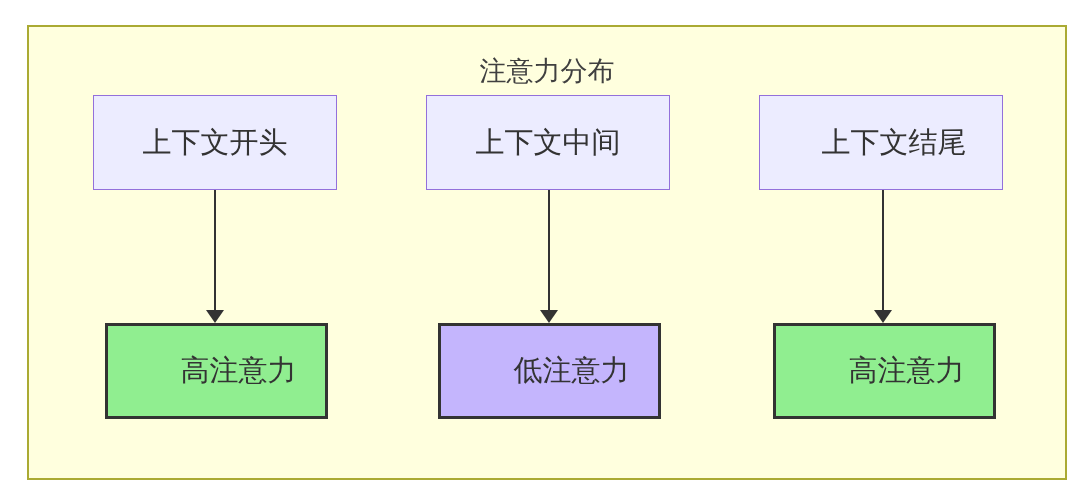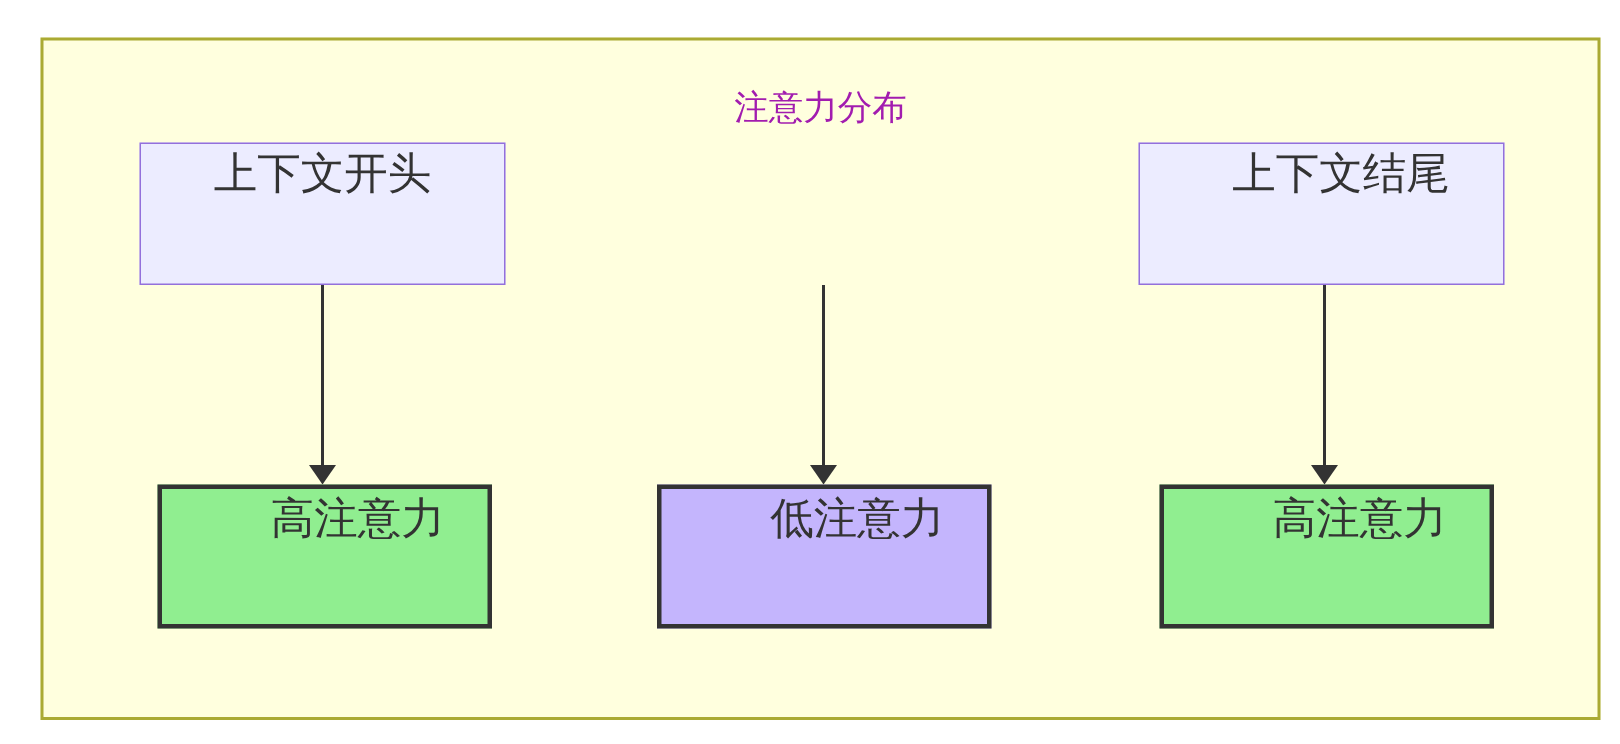--- a/index.html
+++ b/index.html
@@ -24,27 +24,28 @@
     background: #ffffde;
     border: 2px solid #aaaa33;
     box-sizing: border-box;
   }
   .diagram-title {
     position: absolute;
     left: 0;
     top: 26px;
     width: 100%;
     text-align: center;
-    font-size: 23px;
+    font-size: 27px;
     line-height: 36px;
-    color: #a21caf;
+    color: #404040;
   }
   .node {
     position: absolute;
     display: flex;
+    align-items: center;
     justify-content: center;
     box-sizing: border-box;
     font-size: 29px;
     color: #333333;
     text-align: center;
   }
   .node-source {
     top: 68px;
     width: 244px;
     height: 95px;
@@ -101,20 +102,23 @@
 
 <div class="canvas">
   <div class="container">
 
     <div class="diagram-title">注意力分布</div>
 
     <div class="node node-source src-1">
       <span>上下文开头</span>
     </div>
 
+    <div class="node node-source src-2">
+      <span>上下文中间</span>
+    </div>
 
     <div class="node node-source src-3">
       <span>上下文结尾</span>
     </div>
 
     <div class="arrow arrow-1">
       <div class="arrow-line"></div>
       <div class="arrow-head"></div>
     </div>
 

